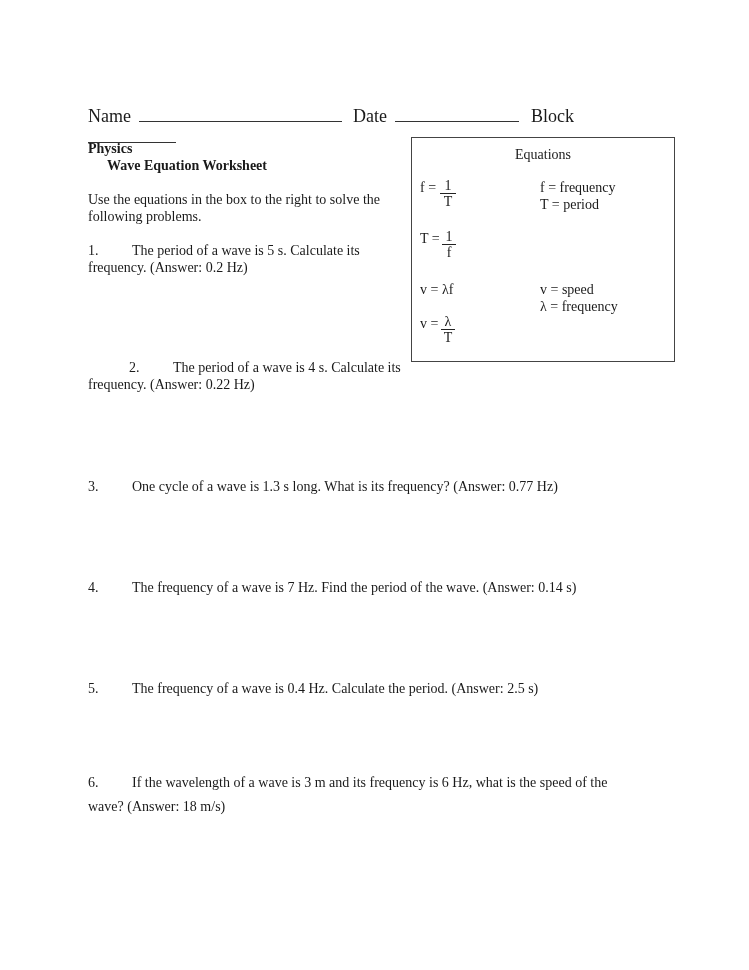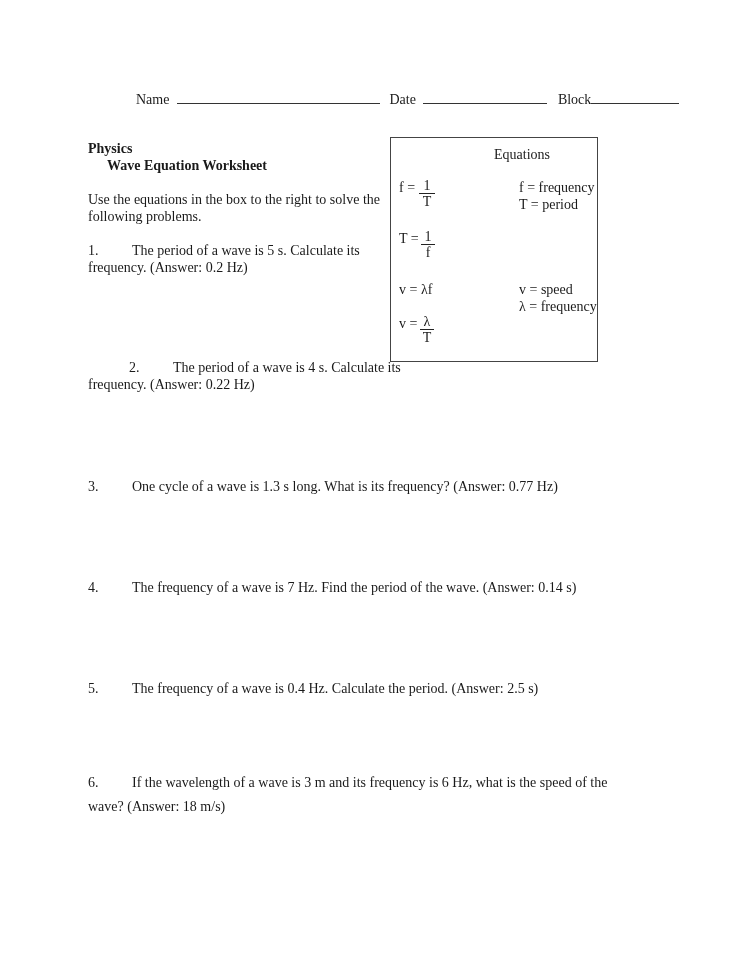--- a/index.html
+++ b/index.html
@@ -14,38 +14,37 @@
       overflow: hidden;
       font-family: "Liberation Serif", "DejaVu Serif", serif;
       font-size: 14px;
       color: #1a1a1a;
     }
     .abs { position: absolute; white-space: nowrap; }
     .line { line-height: 17px; }
     .header-row {
       position: absolute;
       left: 88px;
-      top: 91px;
+      top: 106px;
       width: 560px;
       height: 18px;
-      font-size: 14px;
-      margin-left: 48px;
+      font-size: 18px;
     }
     .blank {
       display: inline-block;
       border-bottom: 1px solid #333;
       height: 12px;
       vertical-align: baseline;
     }
     .bold { font-weight: bold; }
     .eq-box {
       position: absolute;
-      left: 390px;
+      left: 411px;
       top: 137px;
-      width: 208px;
+      width: 264px;
       height: 225px;
       border: 1.5px solid #444;
       box-sizing: border-box;
       padding-left: 48px;
     }
     .frac {
       position: absolute;
       display: inline-block;
     }
     .num {

